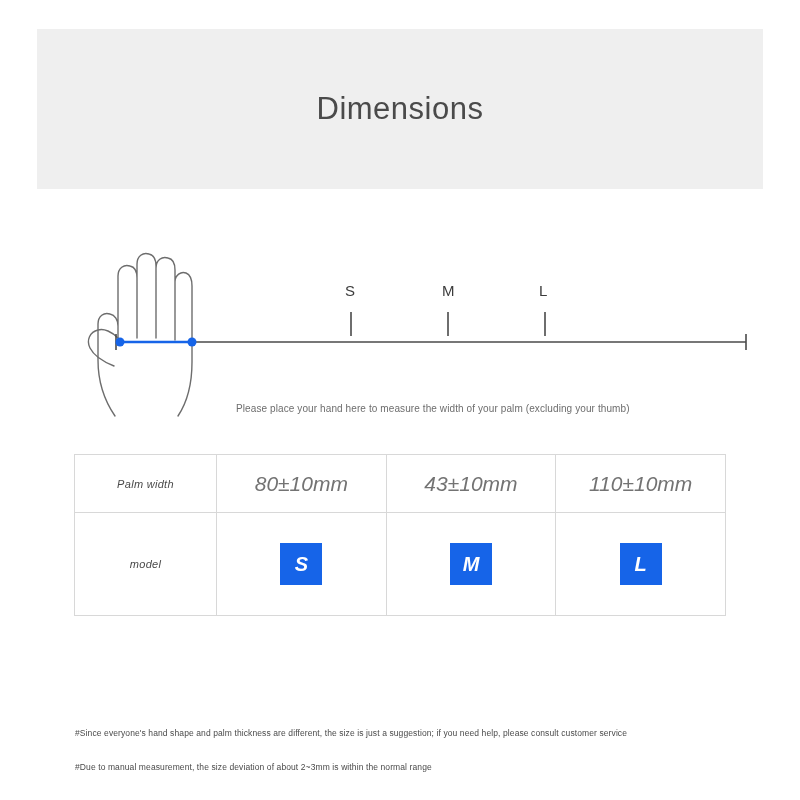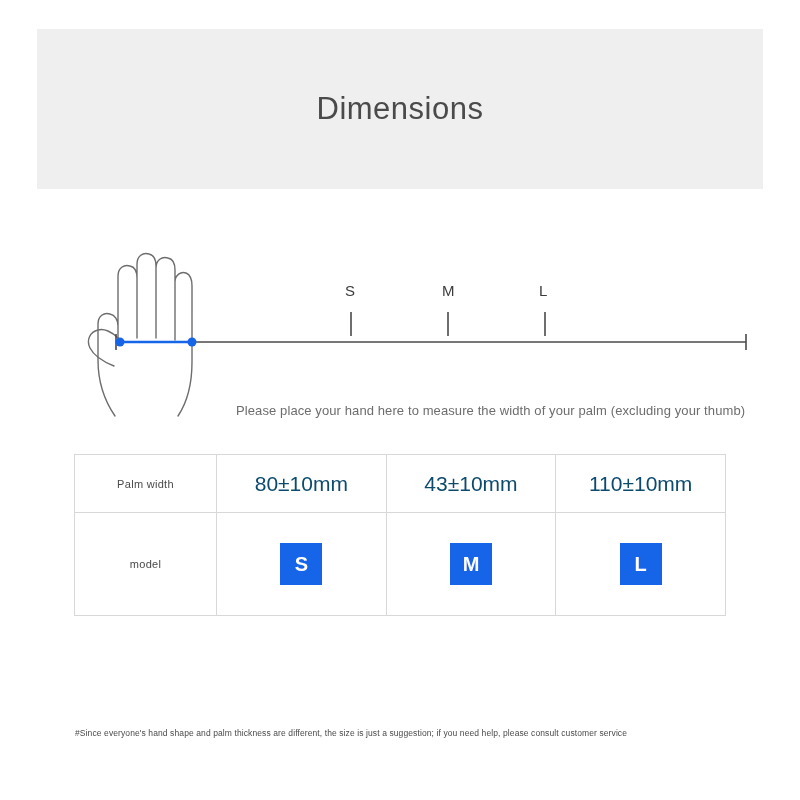--- a/index.html
+++ b/index.html
@@ -55,59 +55,60 @@
   }
   .ruler-svg {
     position: absolute;
     left: 110px;
     top: 60px;
   }
   .ruler-note {
     position: absolute;
     left: 236px;
     top: 203px;
-    font-size: 13px;
+    font-size: 10px;
     color: #6d6d6d;
     letter-spacing: 0.1px;
   }
   .size-label {
     position: absolute;
     font-size: 15px;
     color: #3c3c3c;
   }
   .label-s { left: 345px; top: 82px; }
   .label-m { left: 442px; top: 82px; }
   .label-l { left: 539px; top: 82px; }
 
   
   .size-table {
     position: absolute;
     left: 74px;
     top: 454px;
     width: 652px;
     border-collapse: collapse;
     table-layout: fixed;
+    font-style: italic;
   }
   .size-table td {
     border: 1px solid #d8d8d8;
     text-align: center;
     vertical-align: middle;
     height: 55px;
   }
   .row-width td { height: 55px; }
   .row-model td { height: 100px; text-align: center; }
   .cell-head {
     width: 139px;
     font-size: 11px;
     color: #4a4a4a;
     letter-spacing: 0.3px;
   }
   .cell-val {
     font-size: 21px;
-    color: #0c4a6e;
+    color: #737373;
     font-weight: 400;
   }
   .badge {
     display: inline-flex;
     align-items: center;
     justify-content: center;
     width: 42px;
     height: 42px;
     background: #1664e8;
     color: #ffffff;
@@ -202,15 +203,16 @@
         </td>
         <td>
           <span class="badge">L</span>
         </td>
       </tr>
     </tbody>
   </table>
 
   <div class="footnotes">
     <div class="footnote">#Since everyone's hand shape and palm thickness are different, the size is just a suggestion; if you need help, please consult customer service</div>
+    <div class="footnote">#Due to manual measurement, the size deviation of about 2~3mm is within the normal range</div>
   </div>
 
 </div>
 
 </body></html>

